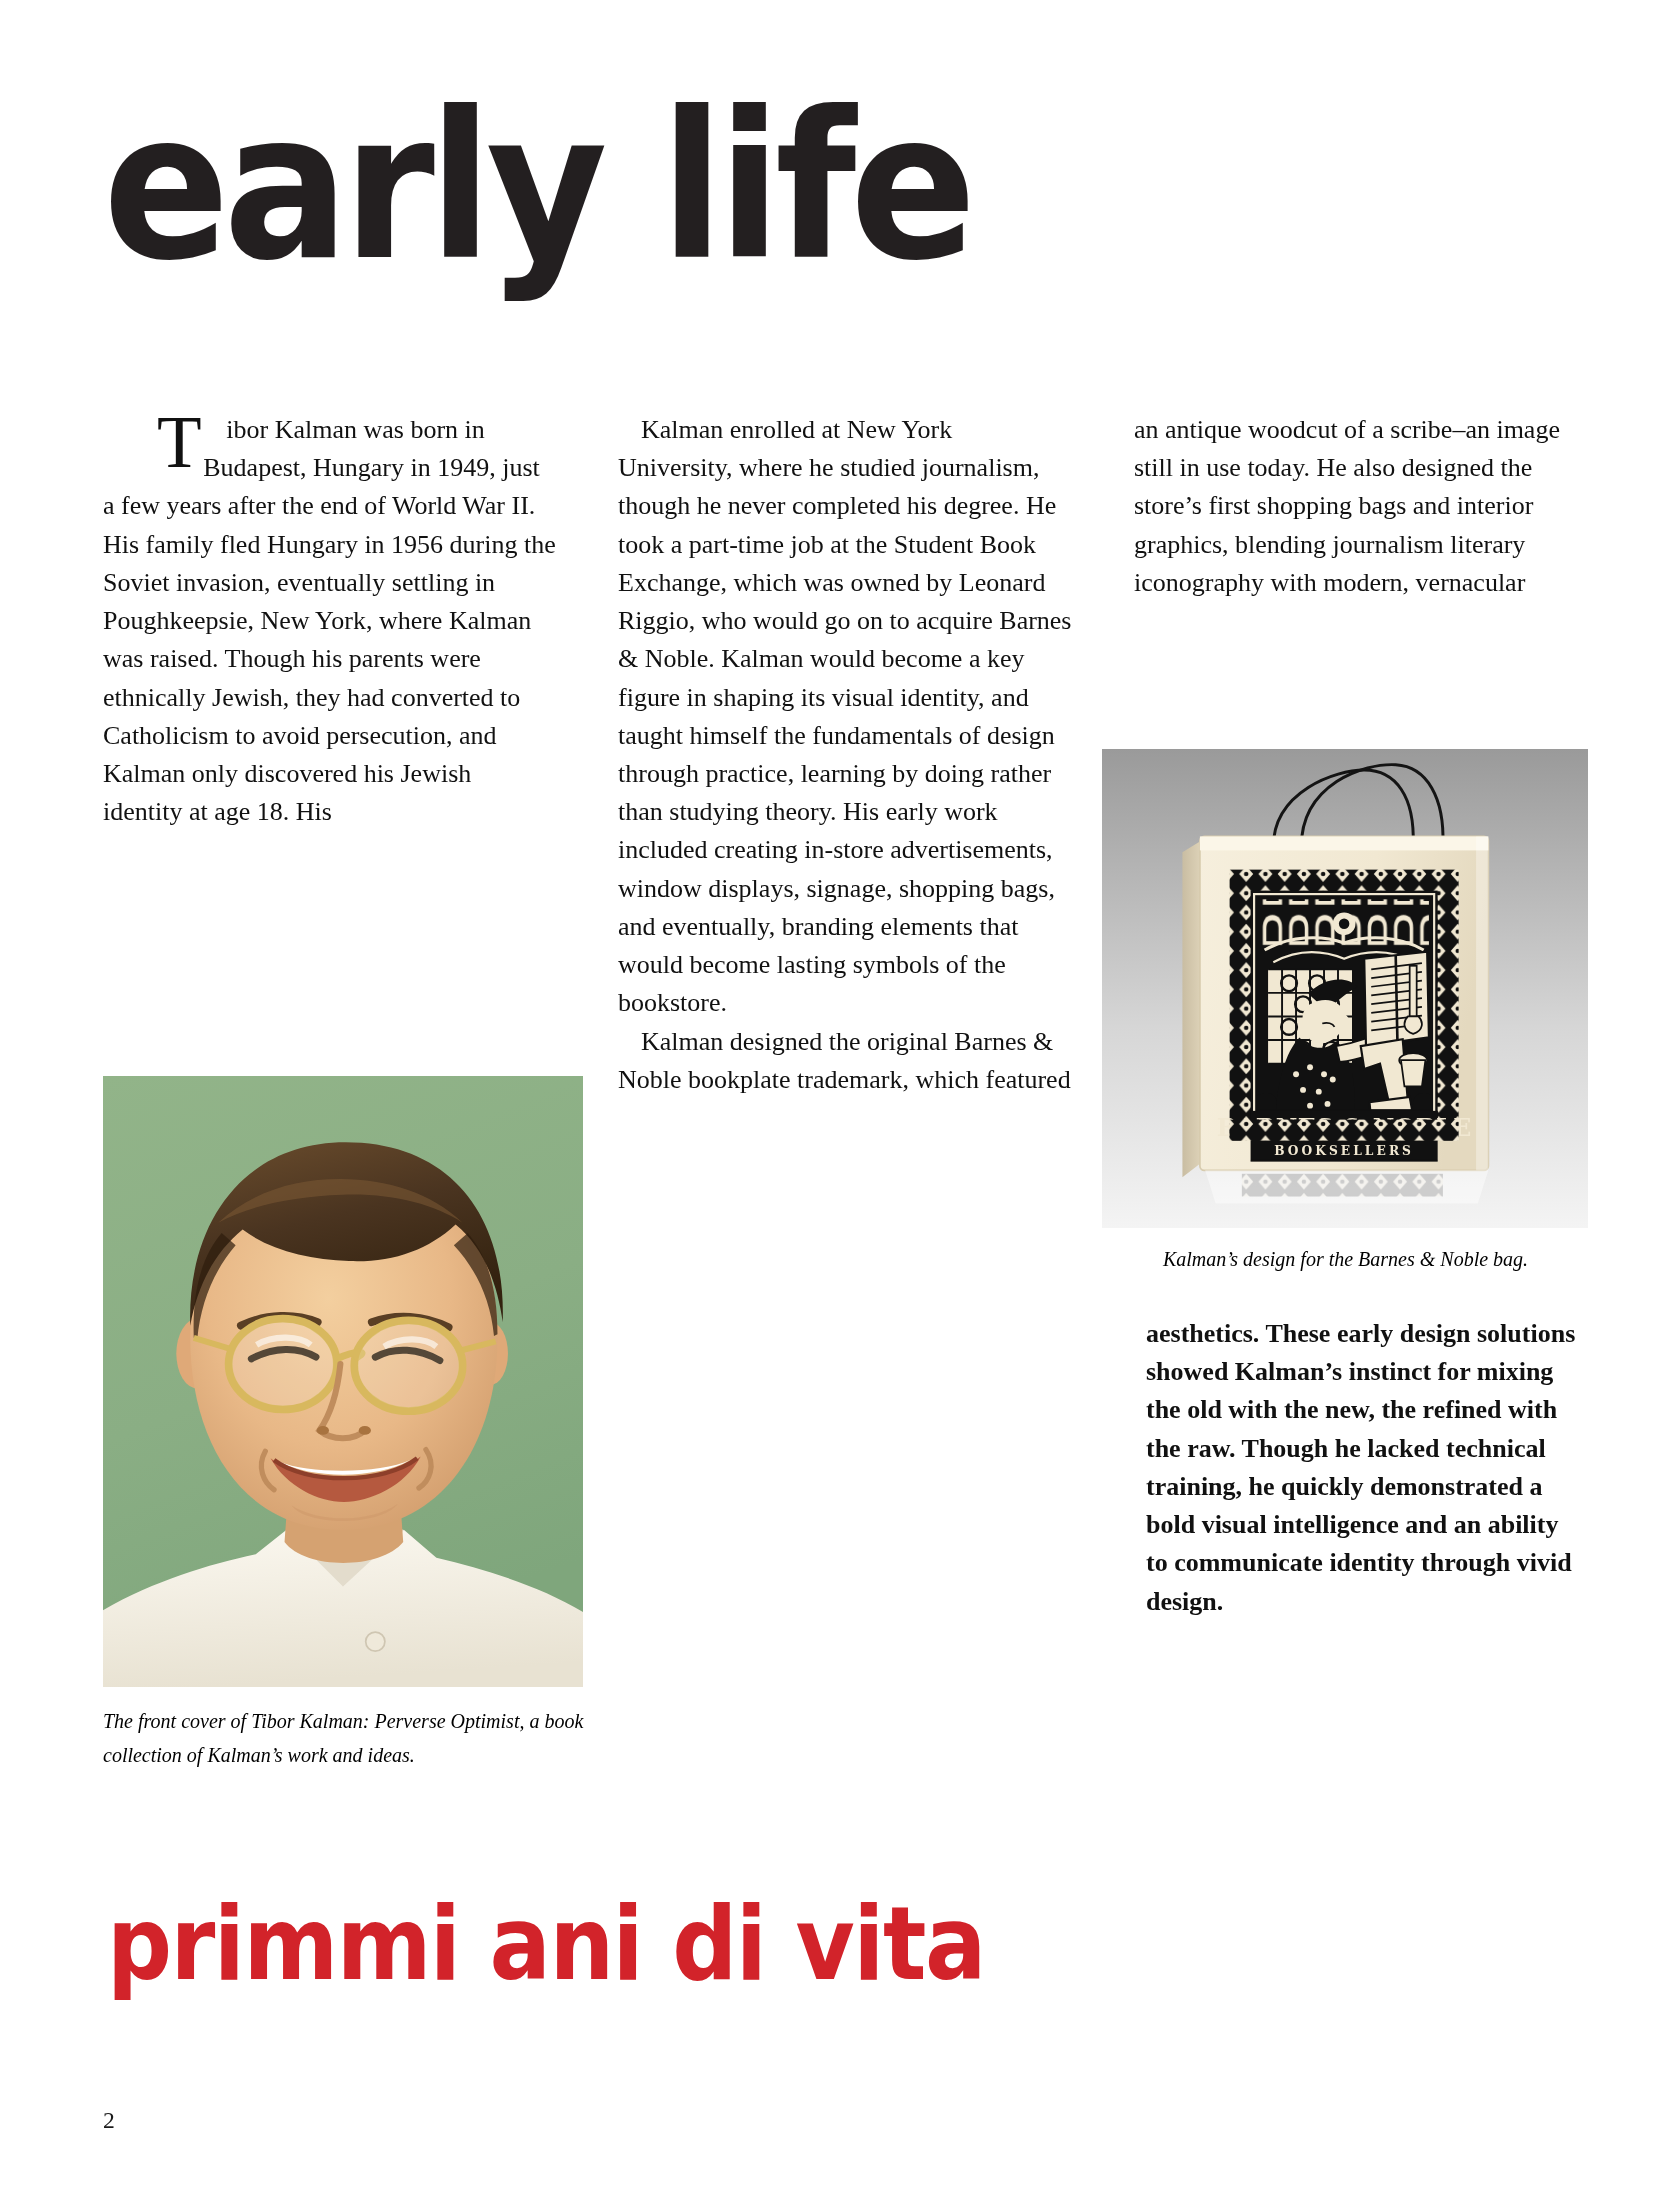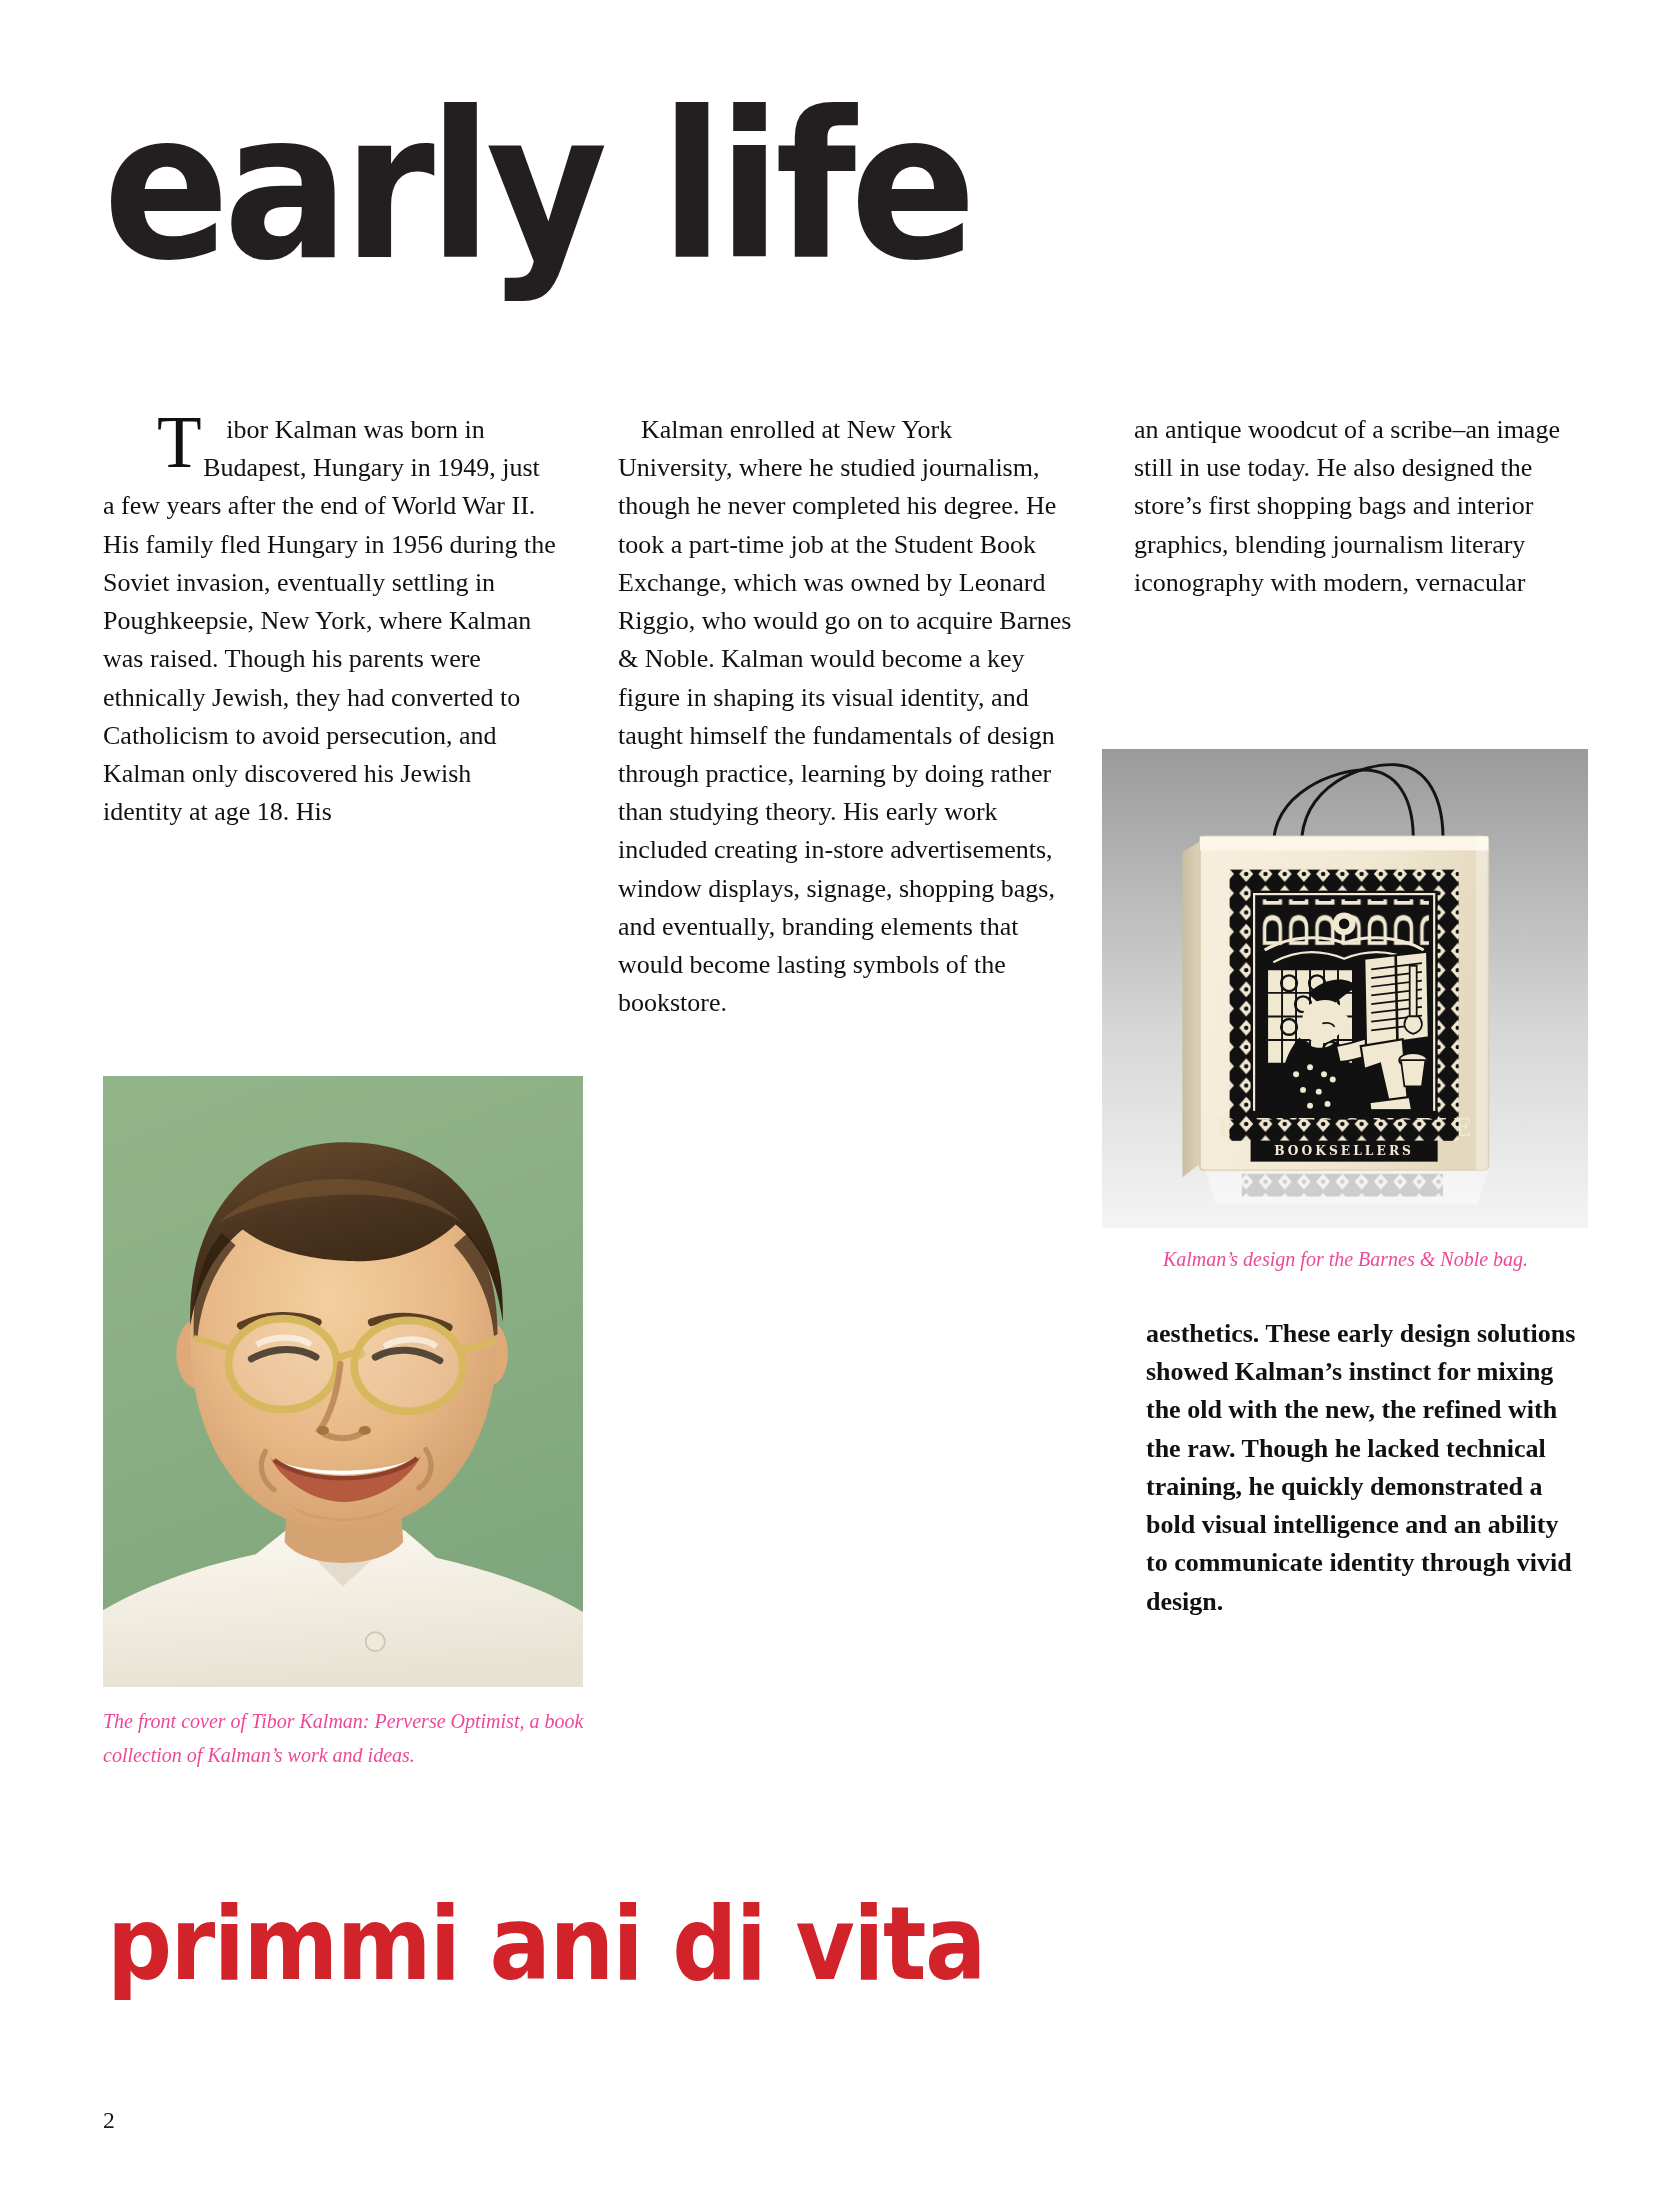--- a/index.html
+++ b/index.html
@@ -92,21 +92,21 @@
     width: 100%;
     height: 100%;
     display: block;
   }
 
   .caption {
     position: absolute;
     font-style: italic;
     font-size: 20px;
     line-height: 1.72;
-    color: #ec4899;
+    color: #000000;
   }
   .caption-portrait {
     left: 103px;
     top: 1704px;
     width: 482px;
     text-align: left;
   }
 
   
   .bag-wrap {
@@ -171,20 +171,21 @@
   <div class="headline">early life</div>
 
   <div class="columns">
 
     <div class="col col-1">
       <p class="dropcap-para"><span class="dropcap">T</span><span>ibor Kalman was born in Budapest, Hungary in 1949, just a few years after the end of World War II. His family fled Hungary in 1956 during the Soviet invasion, eventually settling in Poughkeepsie, New York, where Kalman was raised. Though his parents were ethnically Jewish, they had converted to Catholicism to avoid persecution, and Kalman only discovered his Jewish identity at age 18. His</span></p>
     </div>
 
     <div class="col col-2">
       <p>Kalman enrolled at New York University, where he studied journalism, though he never completed his degree. He took a part-time job at the Student Book Exchange, which was owned by Leonard Riggio, who would go on to acquire Barnes &amp; Noble. Kalman would become a key figure in shaping its visual identity, and taught himself the fundamentals of design through practice, learning by doing rather than studying theory. His early work included creating in-store advertisements, window displays, signage, shopping bags, and eventually, branding elements that would become lasting symbols of the bookstore.</p>
+      <p>Kalman designed the original Barnes &amp; Noble bookplate trademark, which featured</p>
     </div>
 
     <div class="col col-3">
       <p class="noindent">an antique woodcut of a scribe–an image still in use today. He also designed the store’s first shopping bags and interior graphics, blending journalism literary iconography with modern, vernacular</p>
     </div>
 
   </div>
 
   <div class="portrait-wrap">
     <svg class="portrait" viewBox="0 0 550 700" preserveAspectRatio="none">

